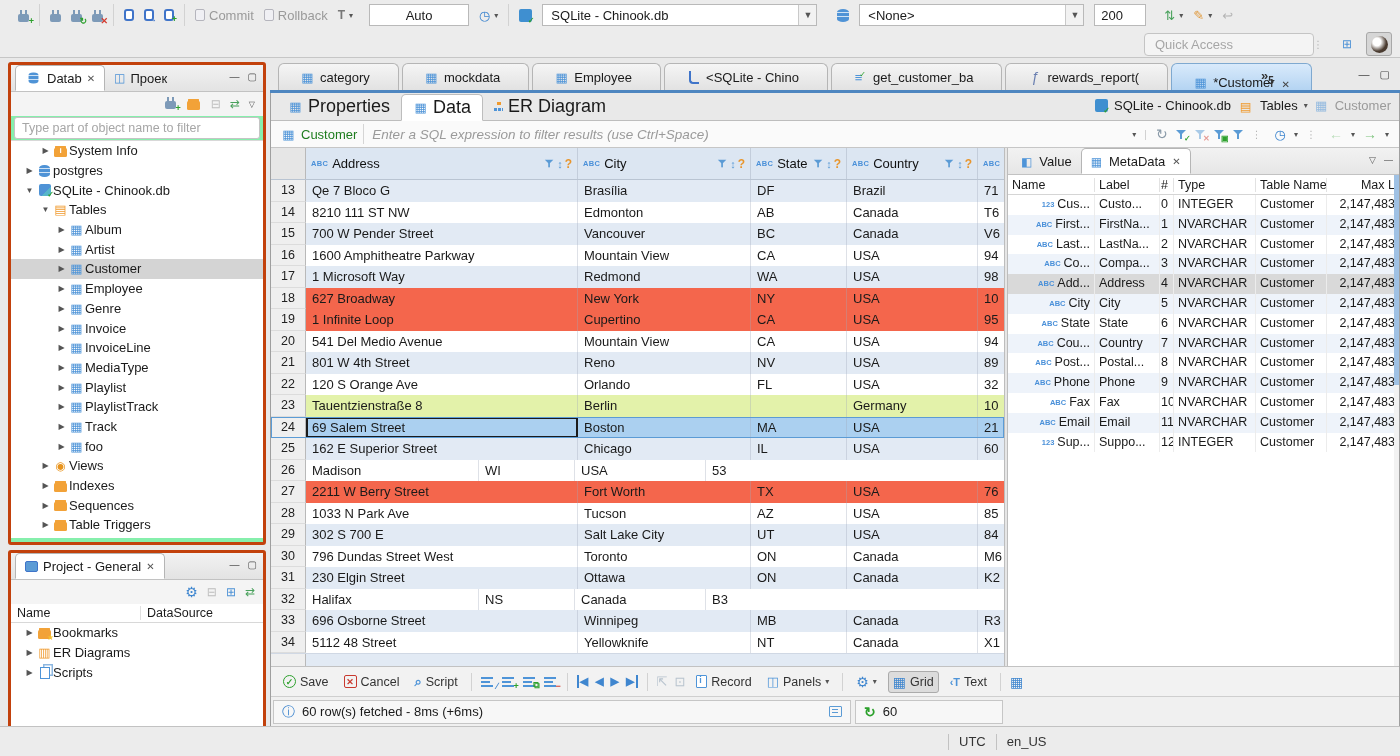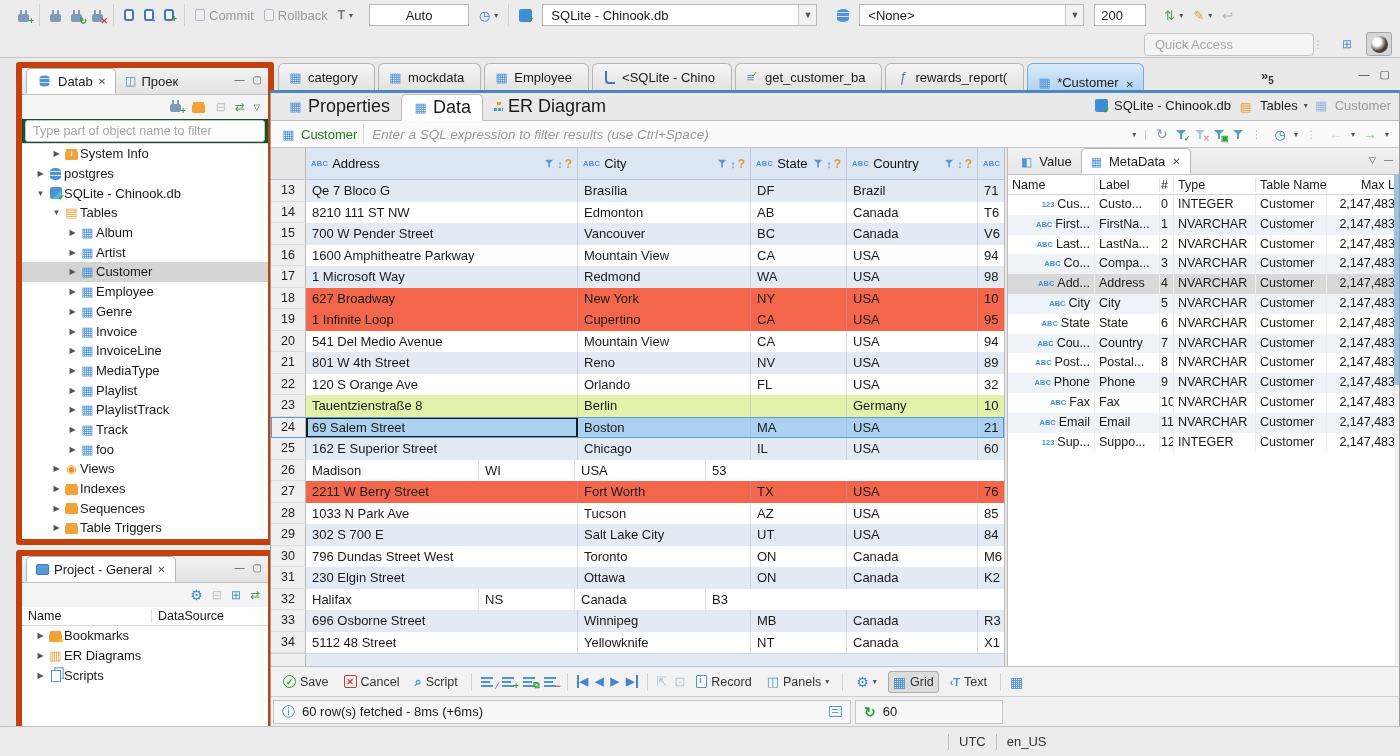--- a/index.html
+++ b/index.html
@@ -37,21 +37,21 @@
   .dbgreen { width:13px; height:13px; background:#3f8fd0; border-radius:2px; position:relative; flex:none; }
   .dbgreen::after { content:"✓"; position:absolute; right:-2px; bottom:-3px; color:#2da12d; font-size:8px; font-weight:bold; }
   .cyl { width:12px; height:13px; border-radius:6px/3px; background:linear-gradient(#4f93d6 0 3px,#cfe2f4 3px 4px,#4f93d6 4px 7px,#cfe2f4 7px 8px,#4f93d6 8px 13px); flex:none; }
   .syncic { color:#49a15c; font-size:13px; }
   .brush { color:#e09a3e; font-size:13px; }
   .dis { color:#b5b5b5 !important; }
   .caret { font-size:8px; color:#555; }
 
   
   .sidebar { position:absolute; left:4px; top:62px; width:258px; height:690px; }
-  .panel { position:absolute; left:12px; width:258px; background:#14532d; border:6px solid #c2410c; border-radius:3px; overflow:hidden; }
+  .panel { position:absolute; left:4px; width:258px; background:#86efac; border:3px solid #c2410c; border-radius:3px; overflow:hidden; }
   .p-nav { top:0; height:483px; }
   .p-proj { top:488px; height:202px; }
   .ptabs { height:27px; background:linear-gradient(#f2f2f2,#e3e3e3); border-bottom:1px solid #c2c2c2; display:flex; align-items:flex-end; padding-left:4px; position:relative; }
   .ptab { height:26px; display:flex; align-items:center; gap:5px; padding:0 9px; font-size:13px; border-radius:5px 5px 0 0; }
   .ptab.active { background:#fff; border:1px solid #b5b5b5; border-bottom:1px solid #fff; }
   .pminmax { position:absolute; right:6px; top:6px; display:flex; gap:8px; color:#555; font-size:10px; }
   .ptools { height:24px; display:flex; align-items:center; justify-content:flex-end; gap:9px; padding:0 8px; background:#f4f4f4; }
   .filterbox { margin:1px 3px; height:22px; border:1px solid #c4c4c4; border-radius:3px; background:#fff; color:#a6a6a6; display:flex; align-items:center; padding:0 7px; font-size:12.5px; }
   .tree { background:#fff; overflow:hidden; height:398px; border-top:1px solid #d8d8d8; }
   .trow { display:flex; align-items:center; height:19.7px; white-space:nowrap; }
@@ -75,21 +75,21 @@
   .projhead .hc1 { width:130px; padding-left:6px; border-right:1px solid #e0e0e0; }
   .projtree { background:#fff; height:105px; }
   .gearblue { color:#3f86cf; font-size:14px; }
   .toolglyph { color:#4f93d6; font-size:12px; }
   .toolglyph.g { color:#49a15c; }
   .toolglyph.dim { color:#bdbdbd; }
 
   
   .main { position:absolute; left:270px; top:62px; width:1130px; height:664px; }
   .etabs { position:absolute; left:0; top:0; width:1130px; height:28px; display:flex; align-items:flex-end; padding-left:8px; }
-  .etab { height:27px; display:inline-flex; align-items:center; gap:5px; padding:0 9px; border:1px solid #b5b5b5; border-bottom:none; border-radius:6px 6px 0 0; background:linear-gradient(#f5f5f5,#e2e2e2); margin-right:3px; font-size:13px; white-space:nowrap; }
+  .etab { height:27px; display:inline-flex; align-items:center; gap:5px; padding:0 21px; border:1px solid #b5b5b5; border-bottom:none; border-radius:6px 6px 0 0; background:linear-gradient(#f5f5f5,#e2e2e2); margin-right:3px; font-size:13px; white-space:nowrap; }
   .etab.active { background:linear-gradient(#d9eafb,#b4d4f2); border-color:#7fa9d0;align-items:flex-end; }
   .etab .x { font-size:10px; color:#444; margin-left:2px; }
   .eic { width:15px; display:inline-flex; justify-content:center; flex:none; }
   .eic.table::before { content:"▦"; color:#4e94d8; font-size:13px; }
   .eic.sql::before { content:""; width:8px; height:11px; border-left:2.5px solid #3f74c9; border-bottom:2.5px solid #3f74c9; border-radius:0 0 0 4px; }
   .eic.script::before { content:"≡"; color:#4e94d8; font-weight:bold; }
   .eic.script::after { content:"✓"; color:#2da12d; font-size:8px; margin-left:-3px; }
   .eic.func::before { content:"ƒ"; color:#6a7fb0; font-style:italic; font-size:14px; }
   .eoverflow { margin-left:6px; color:#333; font-weight:bold; font-size:13px; }
   .eoverflow sub { font-size:10px; }

